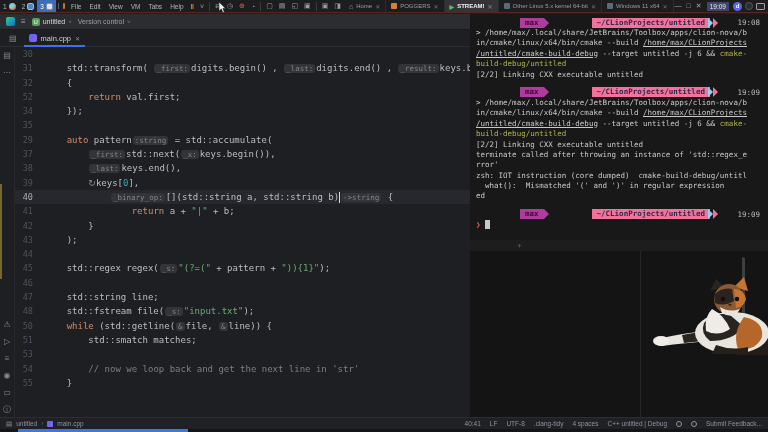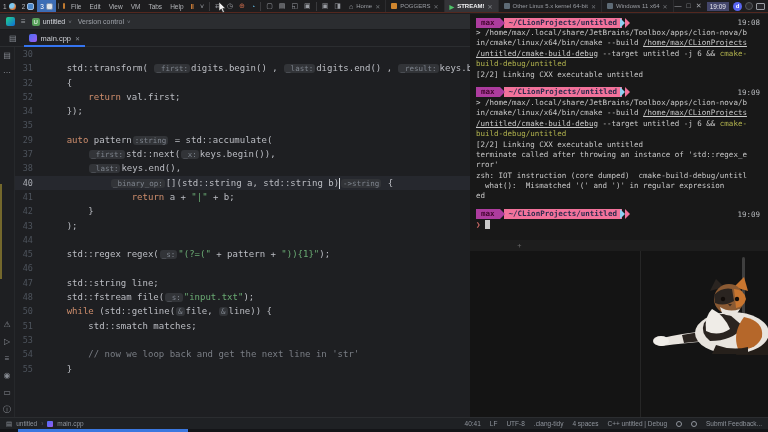--- a/index.html
+++ b/index.html
@@ -96,21 +96,21 @@
   .bottom-strip { position:absolute; left:0; top:429px; width:768px; height:3px; background:#141518; }
   .bottom-blue { position:absolute; left:18px; top:0; width:170px; height:3px; background:#3b78e0; }
 
   
   .terminal { position:absolute; left:470px; top:14px; width:298px; height:403px; background:#181818; }
   .term-upper { height:226px; padding:3px 0 0 6px; font-family:"DejaVu Sans Mono", monospace;
     font-size:7.5px; overflow:hidden; }
   .tblock { margin-bottom:7px; }
   .trow { height:10.4px; line-height:10.4px; white-space:pre; }
   .prompt-row { display:flex; align-items:center; height:11px; }
-  .pchip { height:10px; line-height:10px; padding:0 5px; font-weight:bold; }
+  .pchip { height:10px; line-height:10px; padding:0 5px; font-weight:bold;margin-left:44px; }
   .pchip.user { background:#ad3c9e; color:#43052e; }
   .pchip.path { background:#f2729b; color:#2b2b4d; }
   .tri { width:0; height:0; border-top:5px solid transparent; border-bottom:5px solid transparent; }
   .tri.t-user { border-left:5px solid #ad3c9e; margin-right:-1px; position:relative; z-index:2; }
   .tri.t-path { border-left:5px solid #f2729b; position:relative; z-index:2; }
   .tri.t-tip { border-left:5px solid #8fd1f2; margin-left:-2px; }
   .ptime { margin-left:auto; margin-right:8px; color:#b9bcc0; }
   .ts-t { color:#c9c9c9; } .ts-u { color:#c9c9c9; text-decoration:underline; }
   .ts-y { color:#b3b44e; } .ts-r { color:#cf6a67; }
   .ts-cur { display:inline-block; width:5px; height:9px; background:#c9c9c9; vertical-align:middle; }
@@ -258,20 +258,21 @@
     <div class="editor" id="editor" data-name="code-editor">
         <div class="cl" data-name="code-line"><span class="ln" data-name="line-number">30</span><span class="code" data-name="code-text"></span></div>
         <div class="cl" data-name="code-line"><span class="ln" data-name="line-number">31</span><span class="code" data-name="code-text"><span class="tk-d">    std::transform( </span><span class="tk-i">_first:</span><span class="tk-d">digits.begin() , </span><span class="tk-i">_last:</span><span class="tk-d">digits.end() , </span><span class="tk-i">_result:</span><span class="tk-d">keys.begin() [</span></span></div>
         <div class="cl" data-name="code-line"><span class="ln" data-name="line-number">32</span><span class="code" data-name="code-text"><span class="tk-d">    {</span></span></div>
         <div class="cl" data-name="code-line"><span class="ln" data-name="line-number">52</span><span class="code" data-name="code-text"><span class="tk-d">        </span><span class="tk-k">return</span><span class="tk-d"> val.first;</span></span></div>
         <div class="cl" data-name="code-line"><span class="ln" data-name="line-number">34</span><span class="code" data-name="code-text"><span class="tk-d">    });</span></span></div>
         <div class="cl" data-name="code-line"><span class="ln" data-name="line-number">35</span><span class="code" data-name="code-text"></span></div>
         <div class="cl" data-name="code-line"><span class="ln" data-name="line-number">29</span><span class="code" data-name="code-text"><span class="tk-d">    </span><span class="tk-k">auto</span><span class="tk-d"> pattern</span><span class="tk-i">:string</span><span class="tk-d"> = std::accumulate(</span></span></div>
         <div class="cl" data-name="code-line"><span class="ln" data-name="line-number">37</span><span class="code" data-name="code-text"><span class="tk-d">        </span><span class="tk-i">_first:</span><span class="tk-d">std::next(</span><span class="tk-i">_x:</span><span class="tk-d">keys.begin()),</span></span></div>
         <div class="cl" data-name="code-line"><span class="ln" data-name="line-number">38</span><span class="code" data-name="code-text"><span class="tk-d">        </span><span class="tk-i">_last:</span><span class="tk-d">keys.end(),</span></span></div>
+        <div class="cl" data-name="code-line"><span class="ln" data-name="line-number">39</span><span class="code" data-name="code-text"><span class="tk-d">        </span><span class="tk-ic">↻</span><span class="tk-d">keys[</span><span class="tk-n">0</span><span class="tk-d">],</span></span></div>
         <div class="cl current" data-name="code-line"><span class="ln" data-name="line-number">40</span><span class="code" data-name="code-text"><span class="tk-d">            </span><span class="tk-i">_binary_op:</span><span class="tk-d">[](std::string a, std::string b)</span><span class="tk-caret"></span><span class="tk-i">-&gt;string</span><span class="tk-d"> {</span></span></div>
         <div class="cl" data-name="code-line"><span class="ln" data-name="line-number">41</span><span class="code" data-name="code-text"><span class="tk-d">                </span><span class="tk-k">return</span><span class="tk-d"> a + </span><span class="tk-s">"|"</span><span class="tk-d"> + b;</span></span></div>
         <div class="cl" data-name="code-line"><span class="ln" data-name="line-number">42</span><span class="code" data-name="code-text"><span class="tk-d">        }</span></span></div>
         <div class="cl" data-name="code-line"><span class="ln" data-name="line-number">43</span><span class="code" data-name="code-text"><span class="tk-d">    );</span></span></div>
         <div class="cl" data-name="code-line"><span class="ln" data-name="line-number">44</span><span class="code" data-name="code-text"></span></div>
         <div class="cl" data-name="code-line"><span class="ln" data-name="line-number">45</span><span class="code" data-name="code-text"><span class="tk-d">    std::regex regex(</span><span class="tk-i">_s:</span><span class="tk-s">"(?=("</span><span class="tk-d"> + pattern + </span><span class="tk-s">")){1}"</span><span class="tk-d">);</span></span></div>
         <div class="cl" data-name="code-line"><span class="ln" data-name="line-number">46</span><span class="code" data-name="code-text"></span></div>
         <div class="cl" data-name="code-line"><span class="ln" data-name="line-number">47</span><span class="code" data-name="code-text"><span class="tk-d">    std::string line;</span></span></div>
         <div class="cl" data-name="code-line"><span class="ln" data-name="line-number">48</span><span class="code" data-name="code-text"><span class="tk-d">    std::fstream file(</span><span class="tk-i">_s:</span><span class="tk-s">"input.txt"</span><span class="tk-d">);</span></span></div>
         <div class="cl" data-name="code-line"><span class="ln" data-name="line-number">50</span><span class="code" data-name="code-text"><span class="tk-d">    </span><span class="tk-k">while</span><span class="tk-d"> (std::getline(</span><span class="tk-r">&amp;</span><span class="tk-d">file, </span><span class="tk-r">&amp;</span><span class="tk-d">line)) {</span></span></div>

